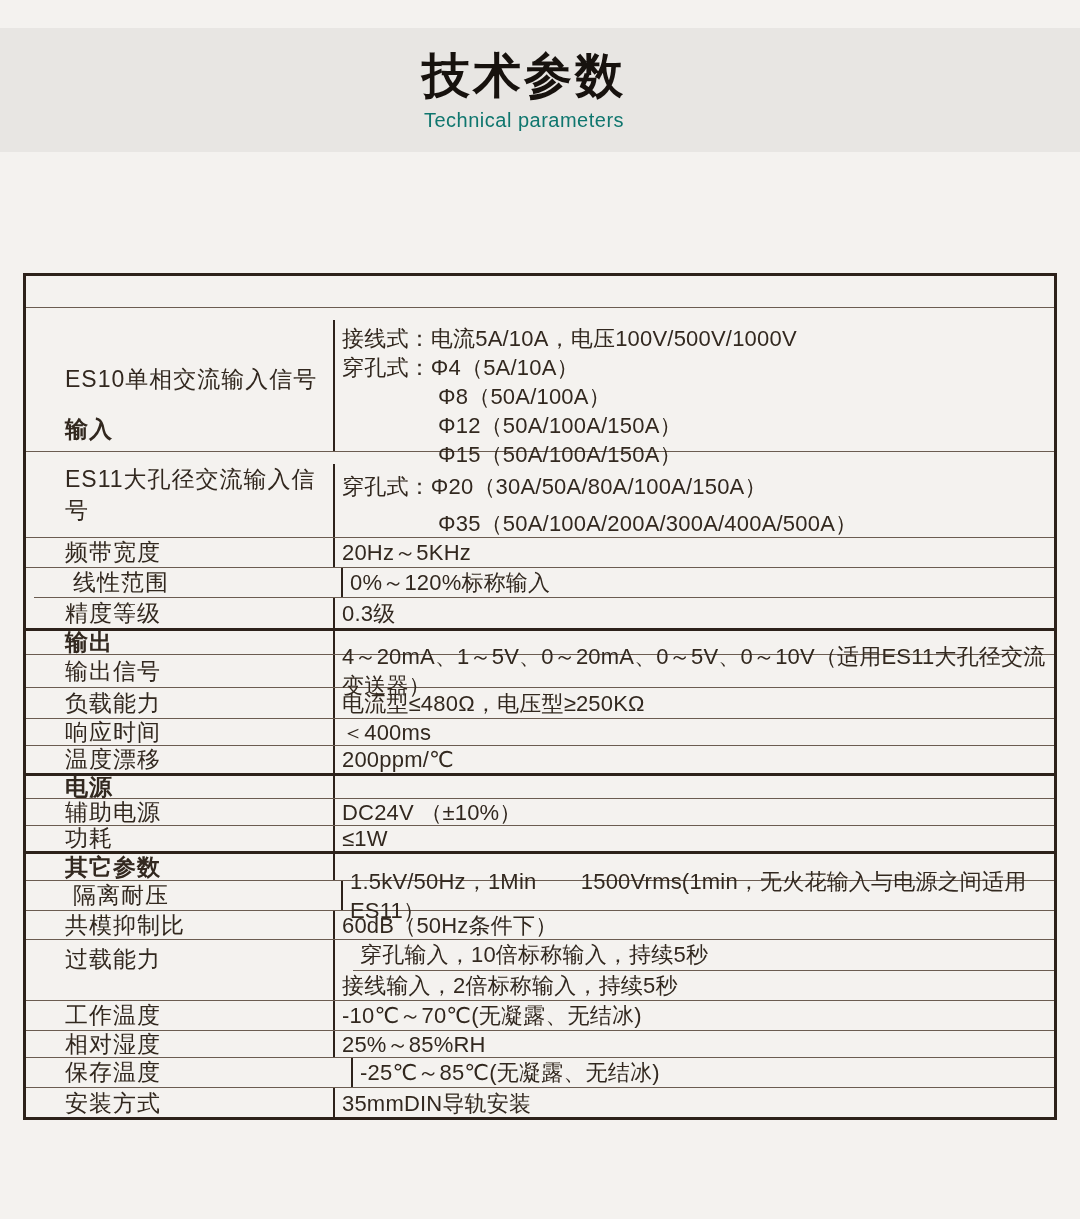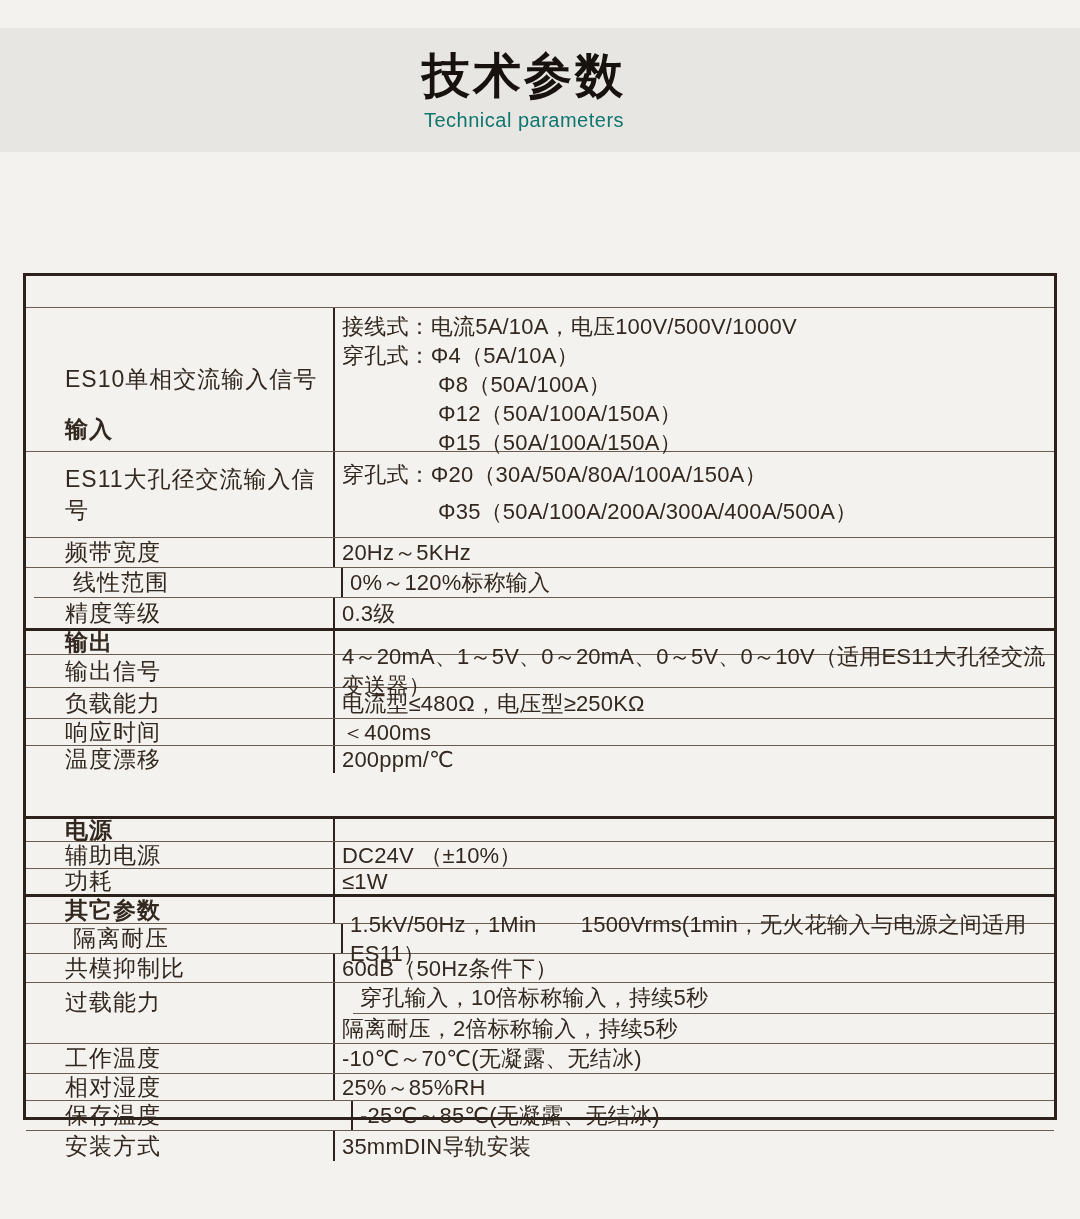--- a/index.html
+++ b/index.html
@@ -57,21 +57,21 @@
     flex:1 1 auto;
     border-left:2px solid var(--dark);
     display:flex;flex-direction:column;justify-content:center;
     padding-left:7px;
     font-size:22px;letter-spacing:0.2px;
   }
   .trow.vtop .tvalue{justify-content:flex-start;}
   .vline{line-height:29px;}
   .vline.indent{padding-left:96px;}
   .trow.lh37 .vline{line-height:37px;}
-  .trow.vtop .tvalue{padding-top:4px;}
+  .trow.vtop .tvalue{padding-top:4px;margin-top:12px;}
   
   .trow.split .tvalue{padding:0;justify-content:stretch;}
   .trow.split .vline{
     flex:1 1 50%;display:flex;align-items:center;
     padding-left:7px;line-height:normal;
   }
   .trow.split .vline:first-child{border-bottom:1px solid var(--line);margin-left:18px;}
 </style>
 </head>
 <body>
@@ -144,21 +144,21 @@
       <div class="tvalue">
         <div class="vline">＜400ms</div>
       </div>
     </div>
     <div class="trow param no-bb" style="height: 27px;">
       <div class="tlabel">温度漂移</div>
       <div class="tvalue">
         <div class="vline">200ppm/℃</div>
       </div>
     </div>
-    <div class="trow section thick-top" style="height: 26px; margin-top: 43px;">
+    <div class="trow section thick-top" style="height: 26px;">
       <div class="tlabel">电源</div>
       <div class="tvalue"></div>
     </div>
     <div class="trow param" style="height: 27px;">
       <div class="tlabel">辅助电源</div>
       <div class="tvalue">
         <div class="vline">DC24V （±10%）</div>
       </div>
     </div>
     <div class="trow param no-bb" style="height: 25px;">
@@ -180,21 +180,21 @@
     <div class="trow param" style="height: 29px;">
       <div class="tlabel">共模抑制比</div>
       <div class="tvalue">
         <div class="vline">60dB（50Hz条件下）</div>
       </div>
     </div>
     <div class="trow param split vtop-label" style="height: 61px;">
       <div class="tlabel">过载能力</div>
       <div class="tvalue">
         <div class="vline">穿孔输入，10倍标称输入，持续5秒</div>
-        <div class="vline">隔离耐压，2倍标称输入，持续5秒</div>
+        <div class="vline">接线输入，2倍标称输入，持续5秒</div>
       </div>
     </div>
     <div class="trow param" style="height: 30px;">
       <div class="tlabel">工作温度</div>
       <div class="tvalue">
         <div class="vline">-10℃～70℃(无凝露、无结冰)</div>
       </div>
     </div>
     <div class="trow param" style="height: 27px;">
       <div class="tlabel">相对湿度</div>

